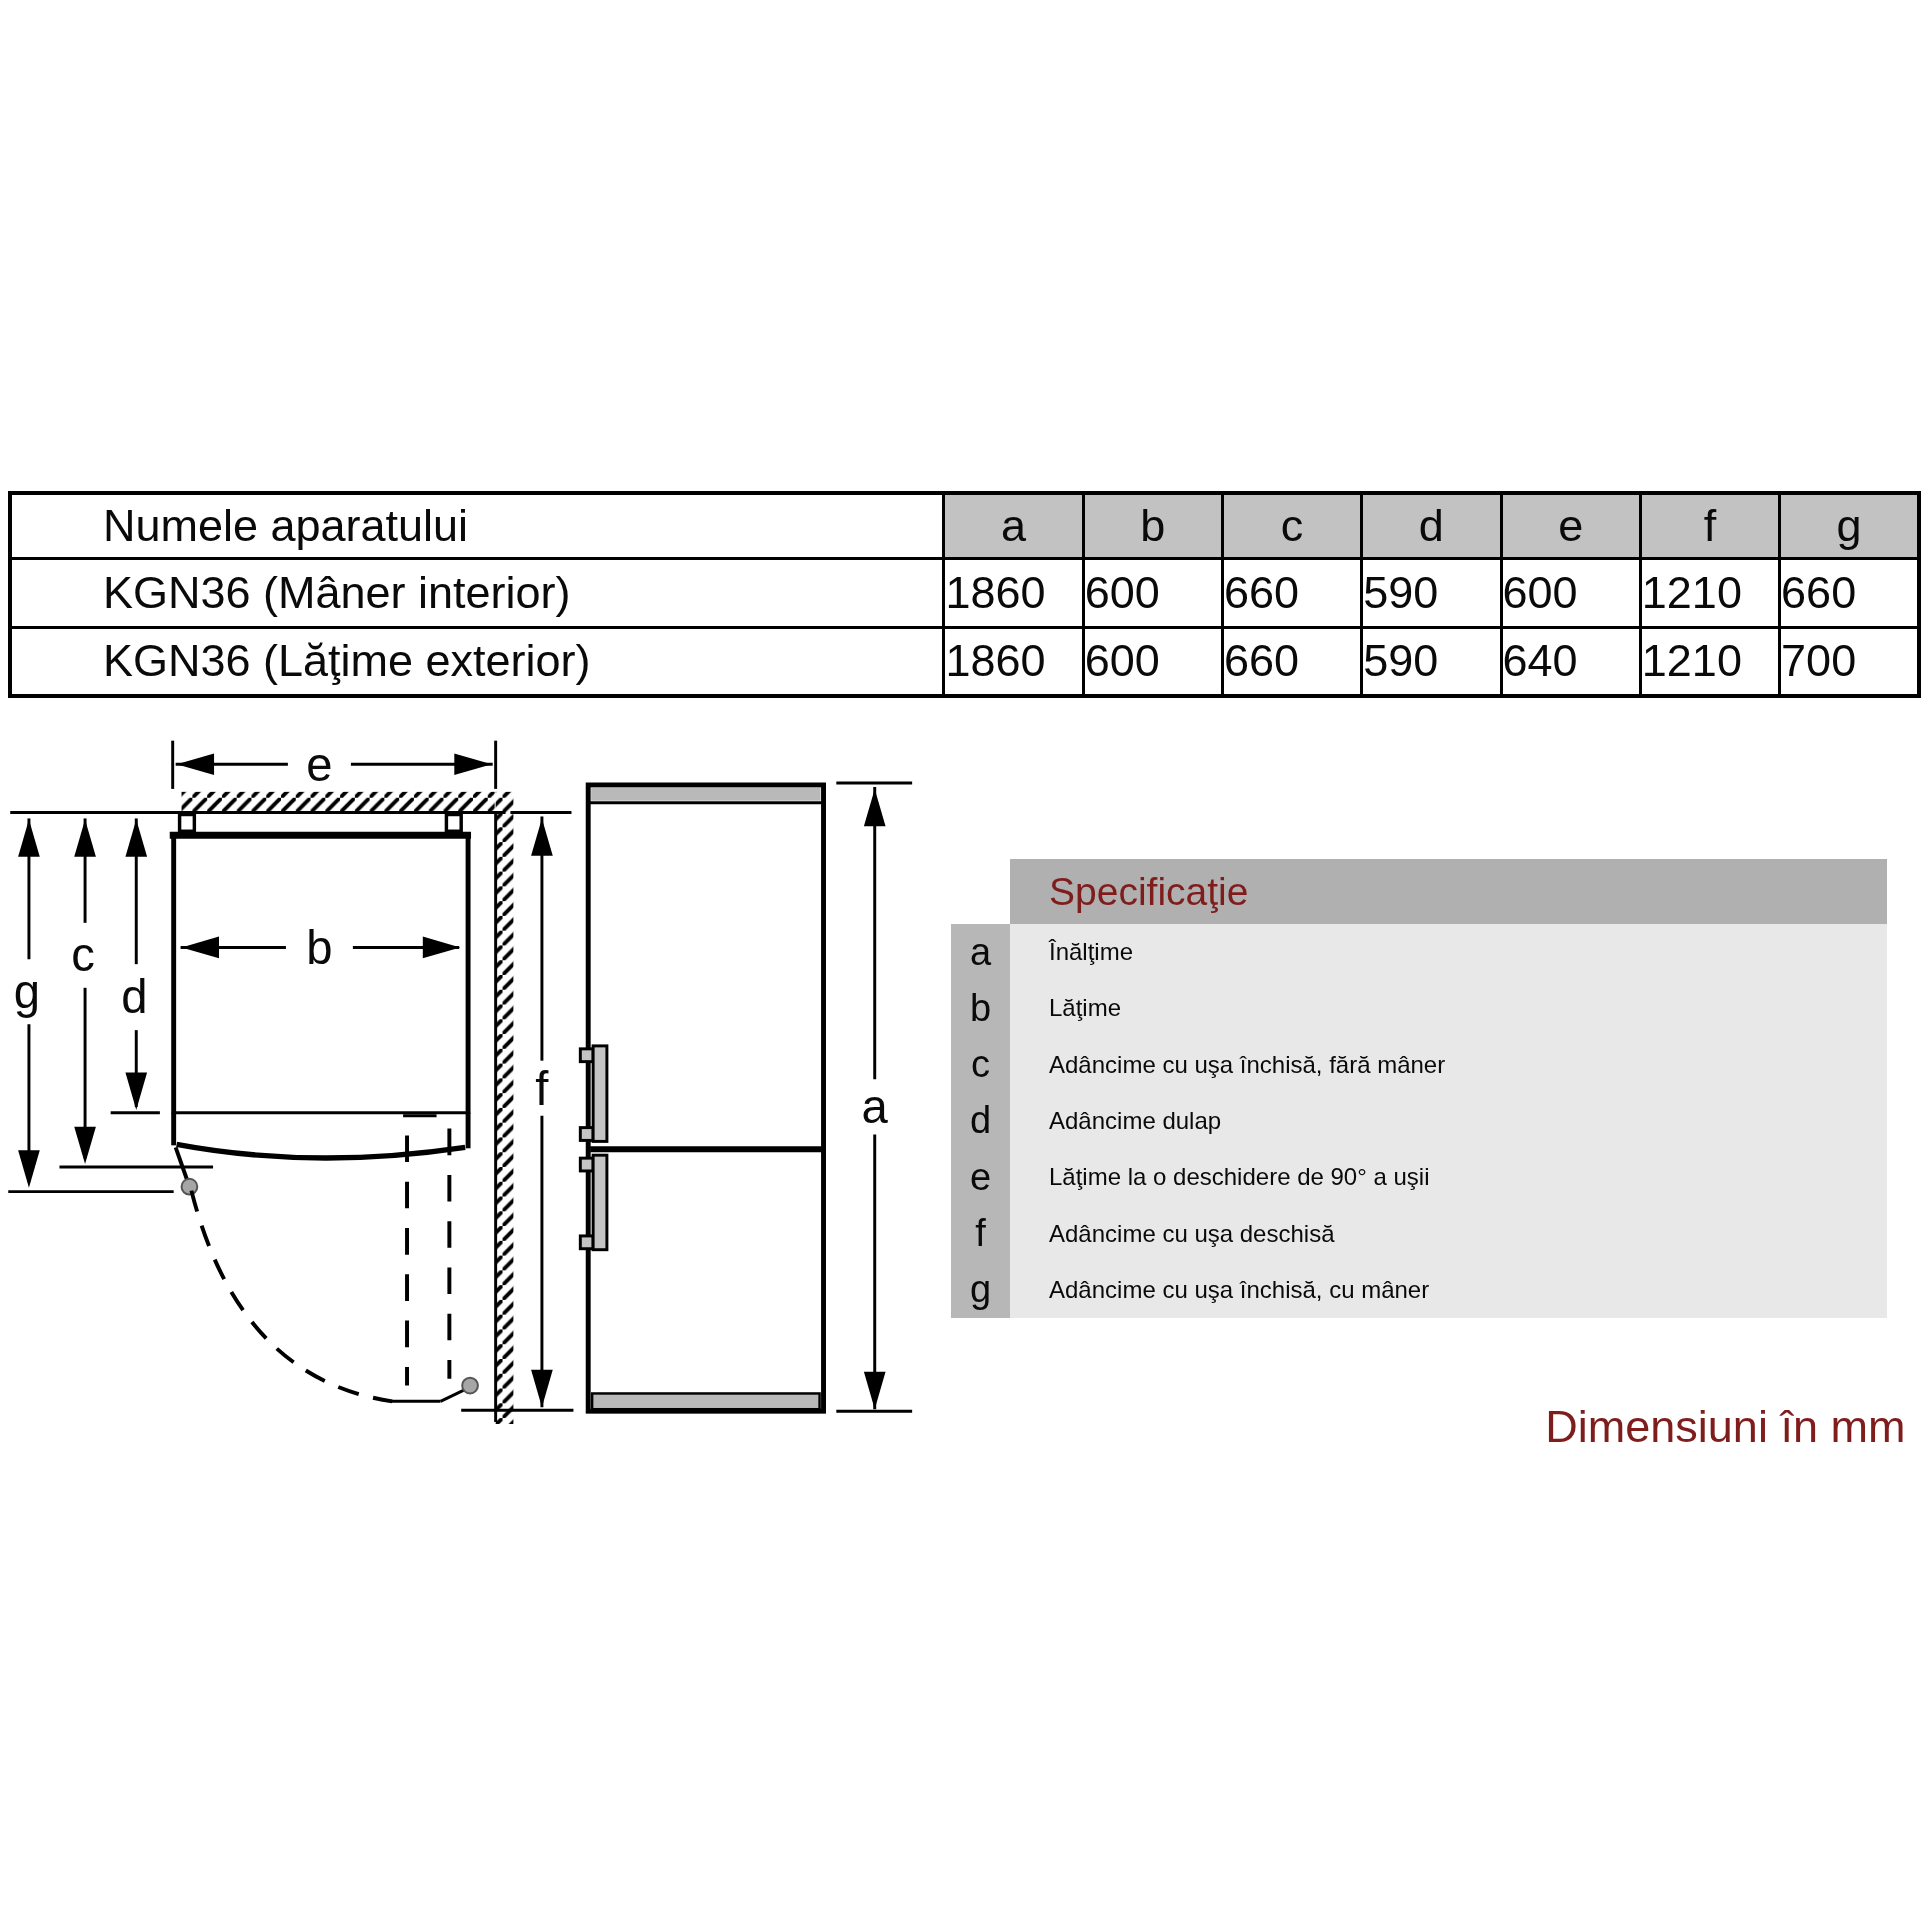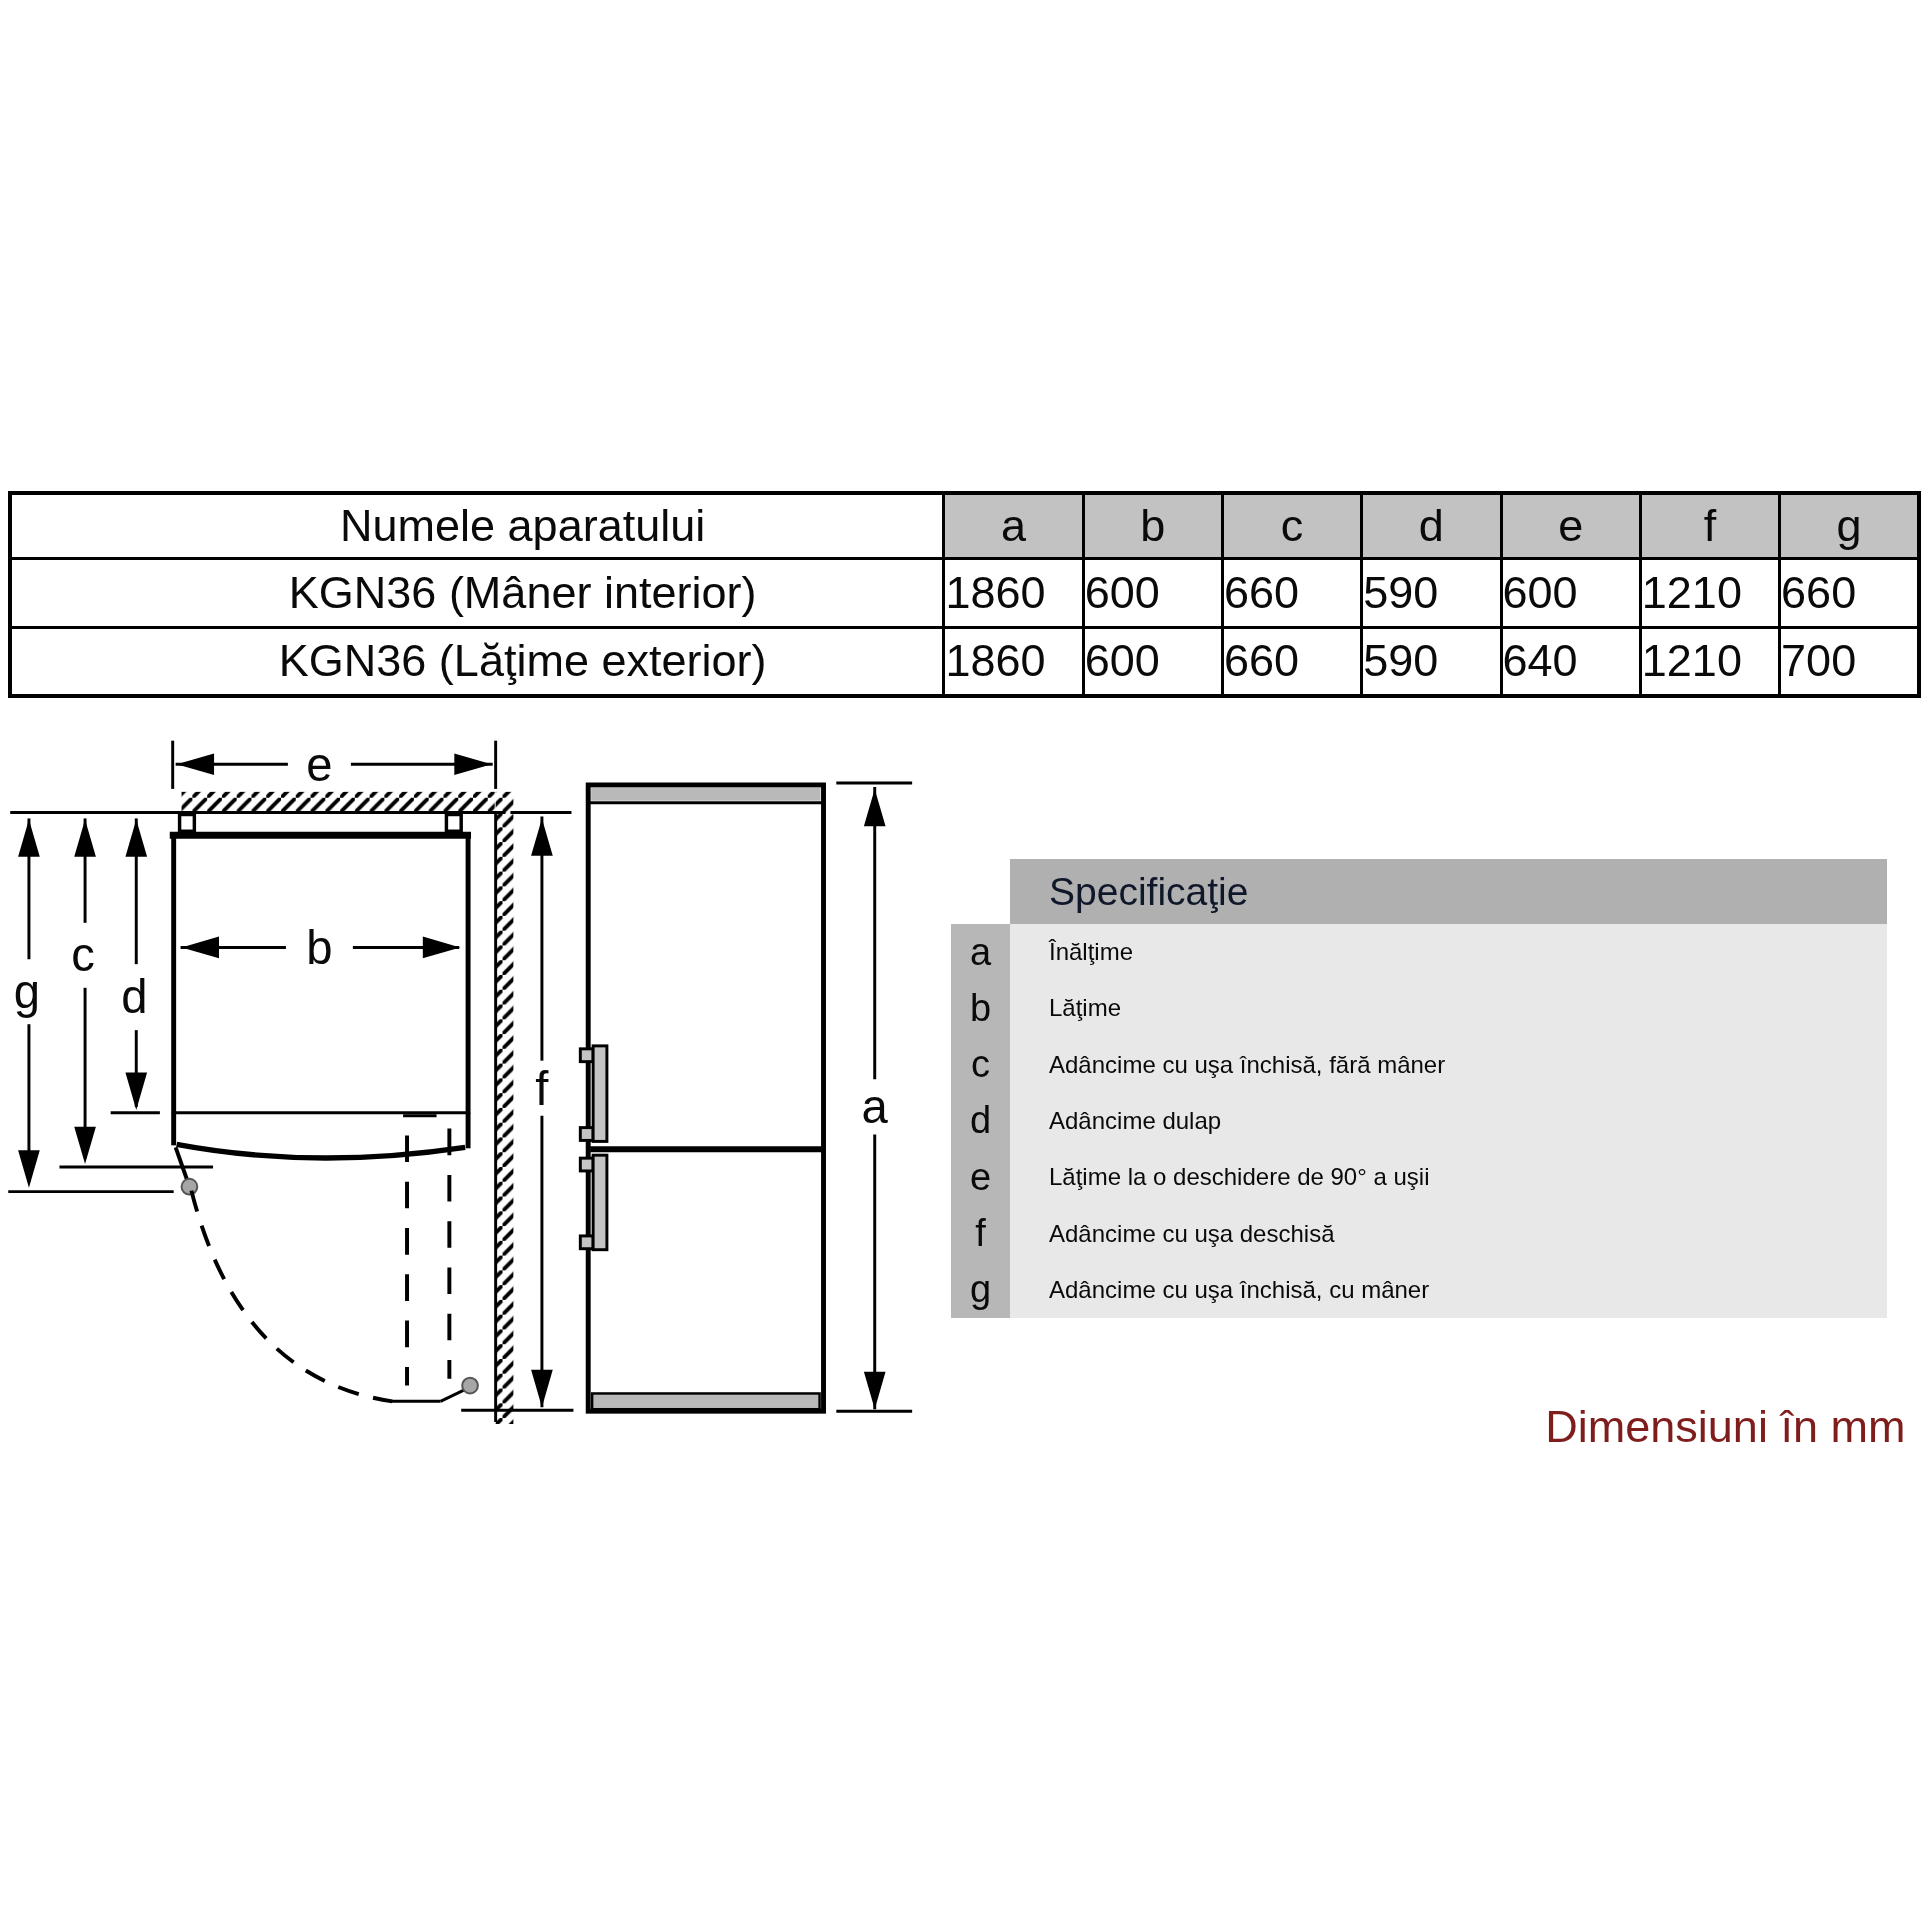--- a/index.html
+++ b/index.html
@@ -9,31 +9,31 @@
   }
   
   .dims-table{
     position:absolute;left:7.9px;top:491px;width:1913px;
     border-collapse:collapse;table-layout:fixed;
     border:4.9px solid #000;font-size:45px;color:#0a0a0a;
   }
   .dims-table td{border:3.9px solid #000;vertical-align:middle;padding:0;}
   .dims-table tr{height:65px;}
   .dims-table tr.data-row{height:69px;}
-  .dims-table td.name-cell{text-align:center;padding-left:91px;}
+  .dims-table td.name-cell{text-align:left;padding-left:91px;}
   .dims-table td.num-cell{text-align:left;}
   .dims-table tr.head-row td.col-letter{background:#c2c2c2;text-align:center;}
   
   .diagram-svg{position:absolute;left:0;top:719px;}
   .diagram-svg text{font-family:"Liberation Sans",sans-serif;font-size:48px;fill:#0a0a0a;}
   
   .legend-title{
     position:absolute;left:1010px;top:859px;width:877px;height:65px;
     background:#b0b0b0;font-size:39px;line-height:65px;
-    padding-left:39px;box-sizing:border-box;color:#0f172a;
+    padding-left:39px;box-sizing:border-box;color:#7f1d1d;
   }
   .legend-keys{
     position:absolute;left:951px;top:924px;width:59px;height:394px;
     background:#b7b7b7;display:flex;flex-direction:column;
   }
   .legend-keys .key{
     flex:1;display:flex;align-items:center;justify-content:center;
     font-size:38px;color:#0a0a0a;
   }
   .legend-body{

